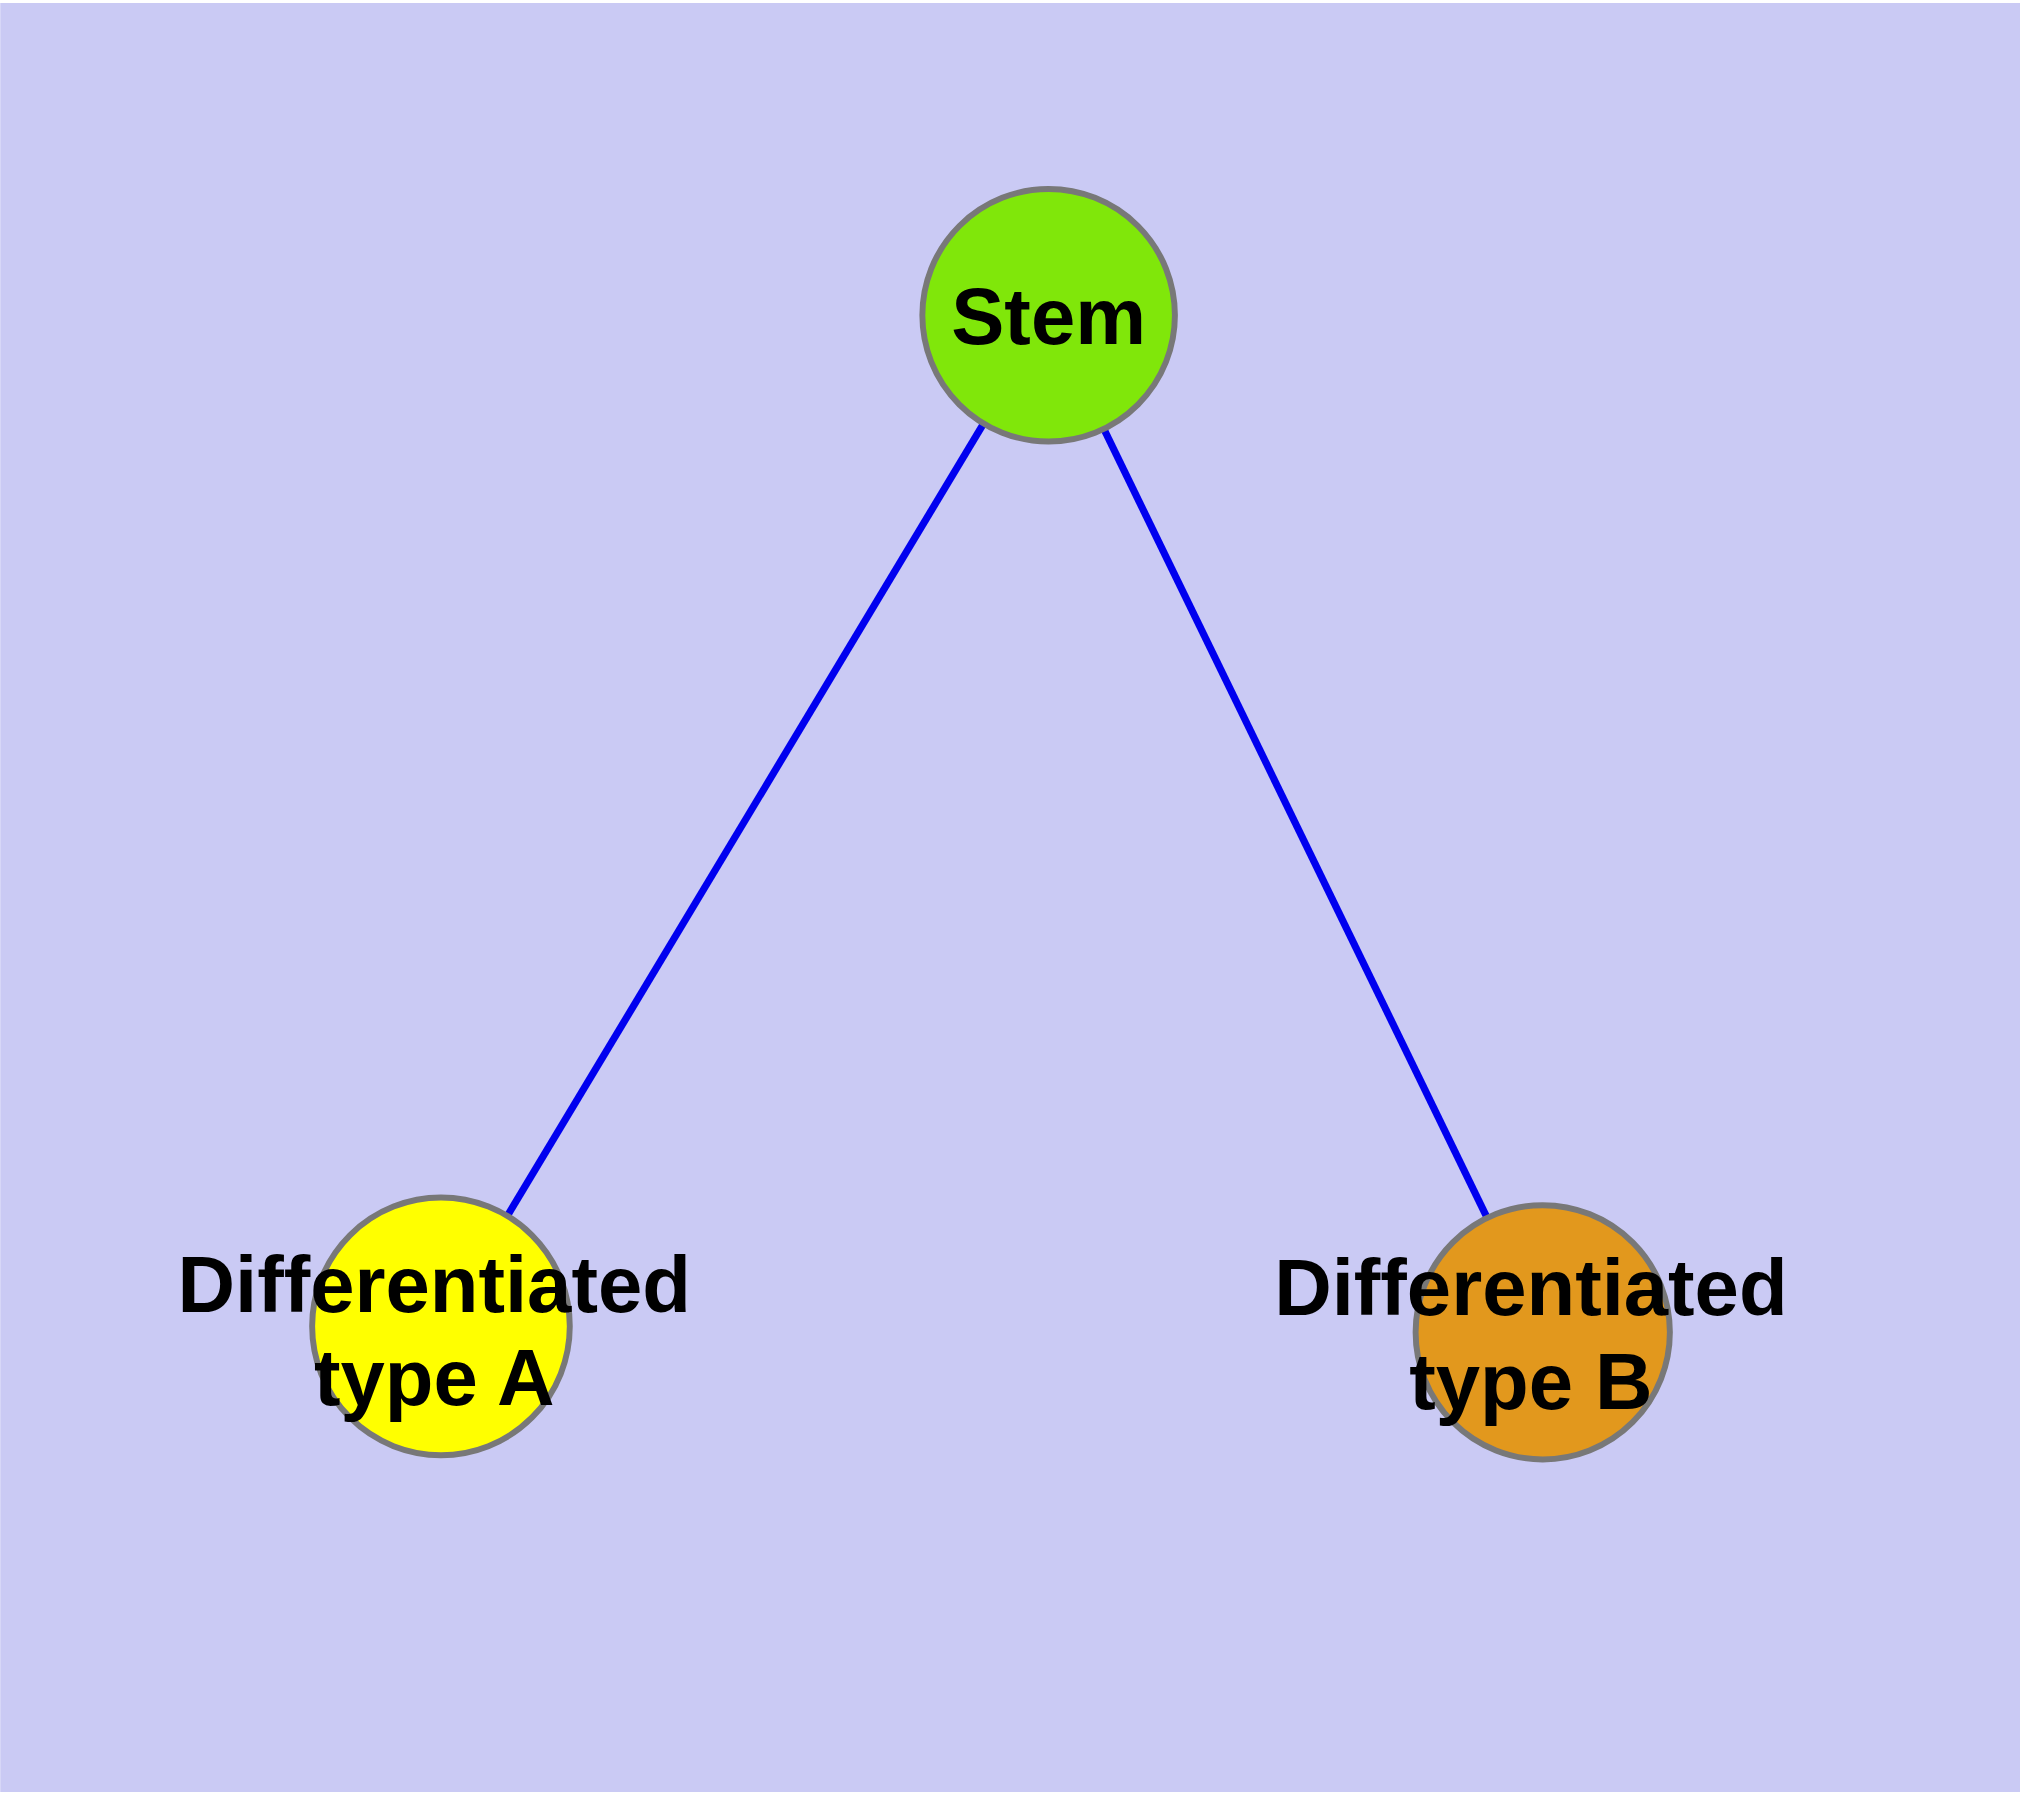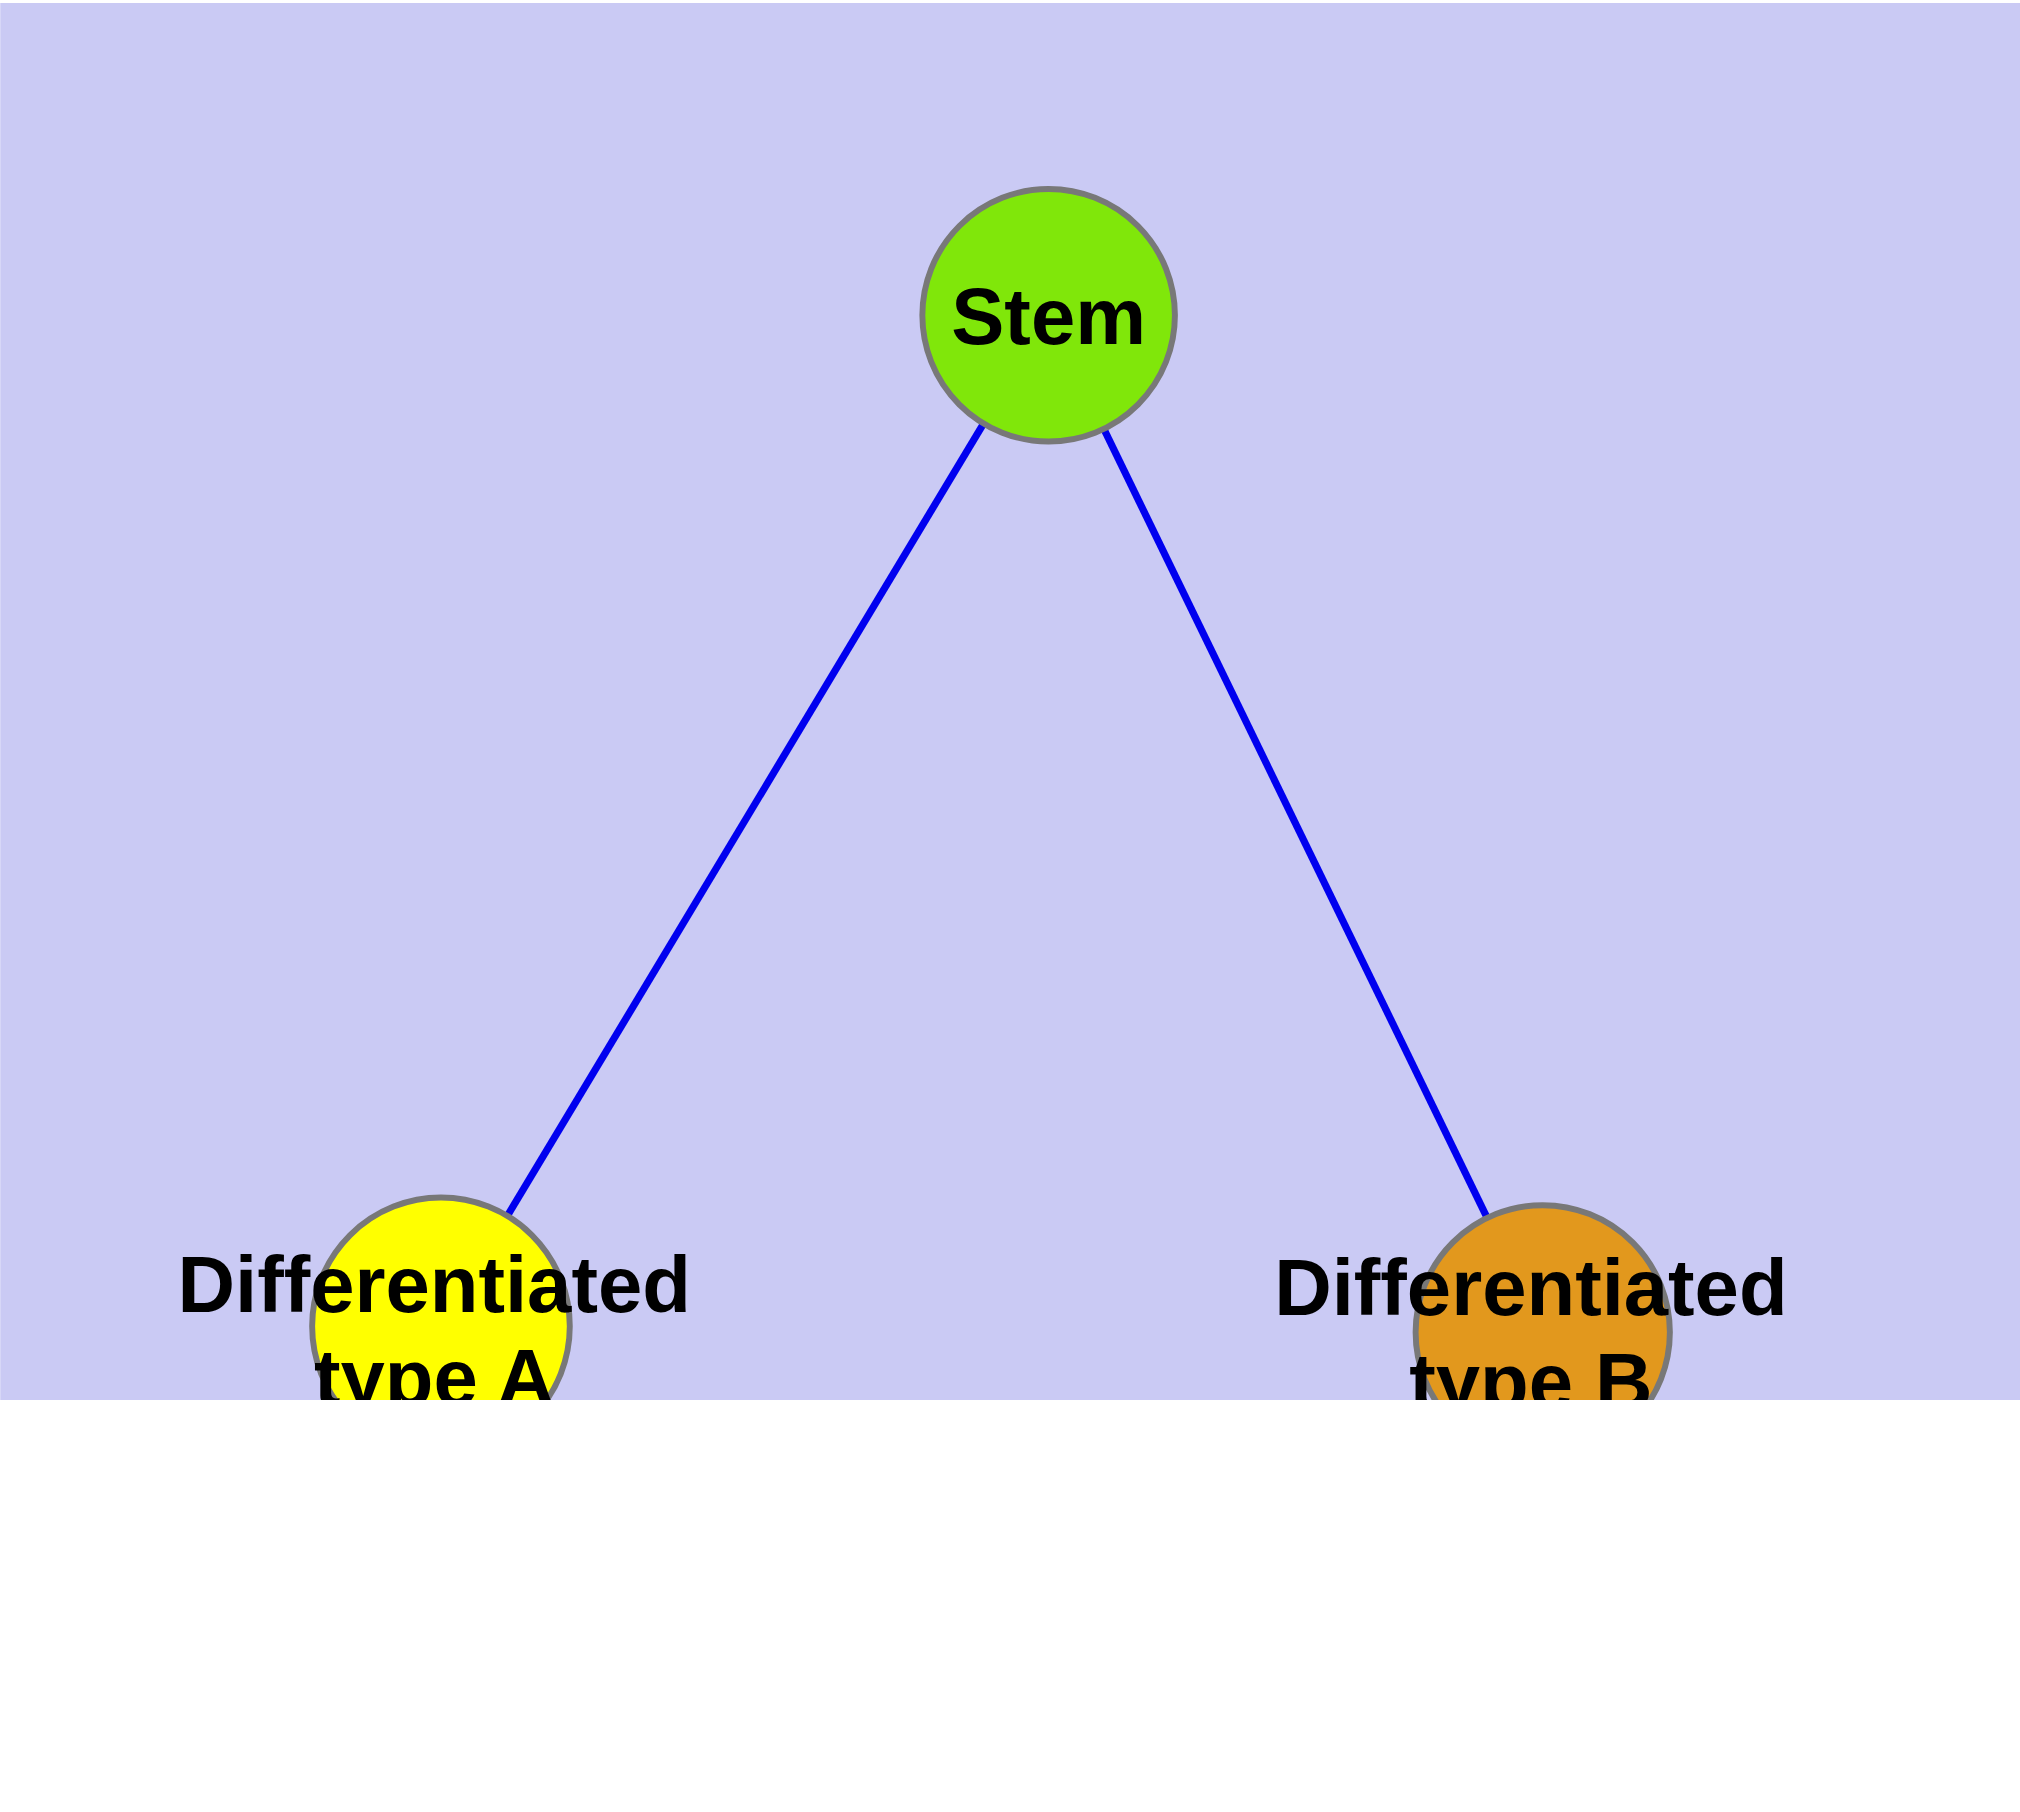--- a/index.html
+++ b/index.html
@@ -3,21 +3,21 @@
 <meta charset="utf-8">
 <style>
   html, body {
     margin: 0;
     padding: 0;
     background: #ffffff;
   }
   .stage {
     position: relative;
     width: 2021px;
-    height: 1400px;
+    height: 1792px;
     overflow: hidden;
     font-family: "Liberation Sans", sans-serif;
   }
   .stage svg {
     position: absolute;
     top: 0;
     left: 0;
     display: block;
   }
   .top-strip {

